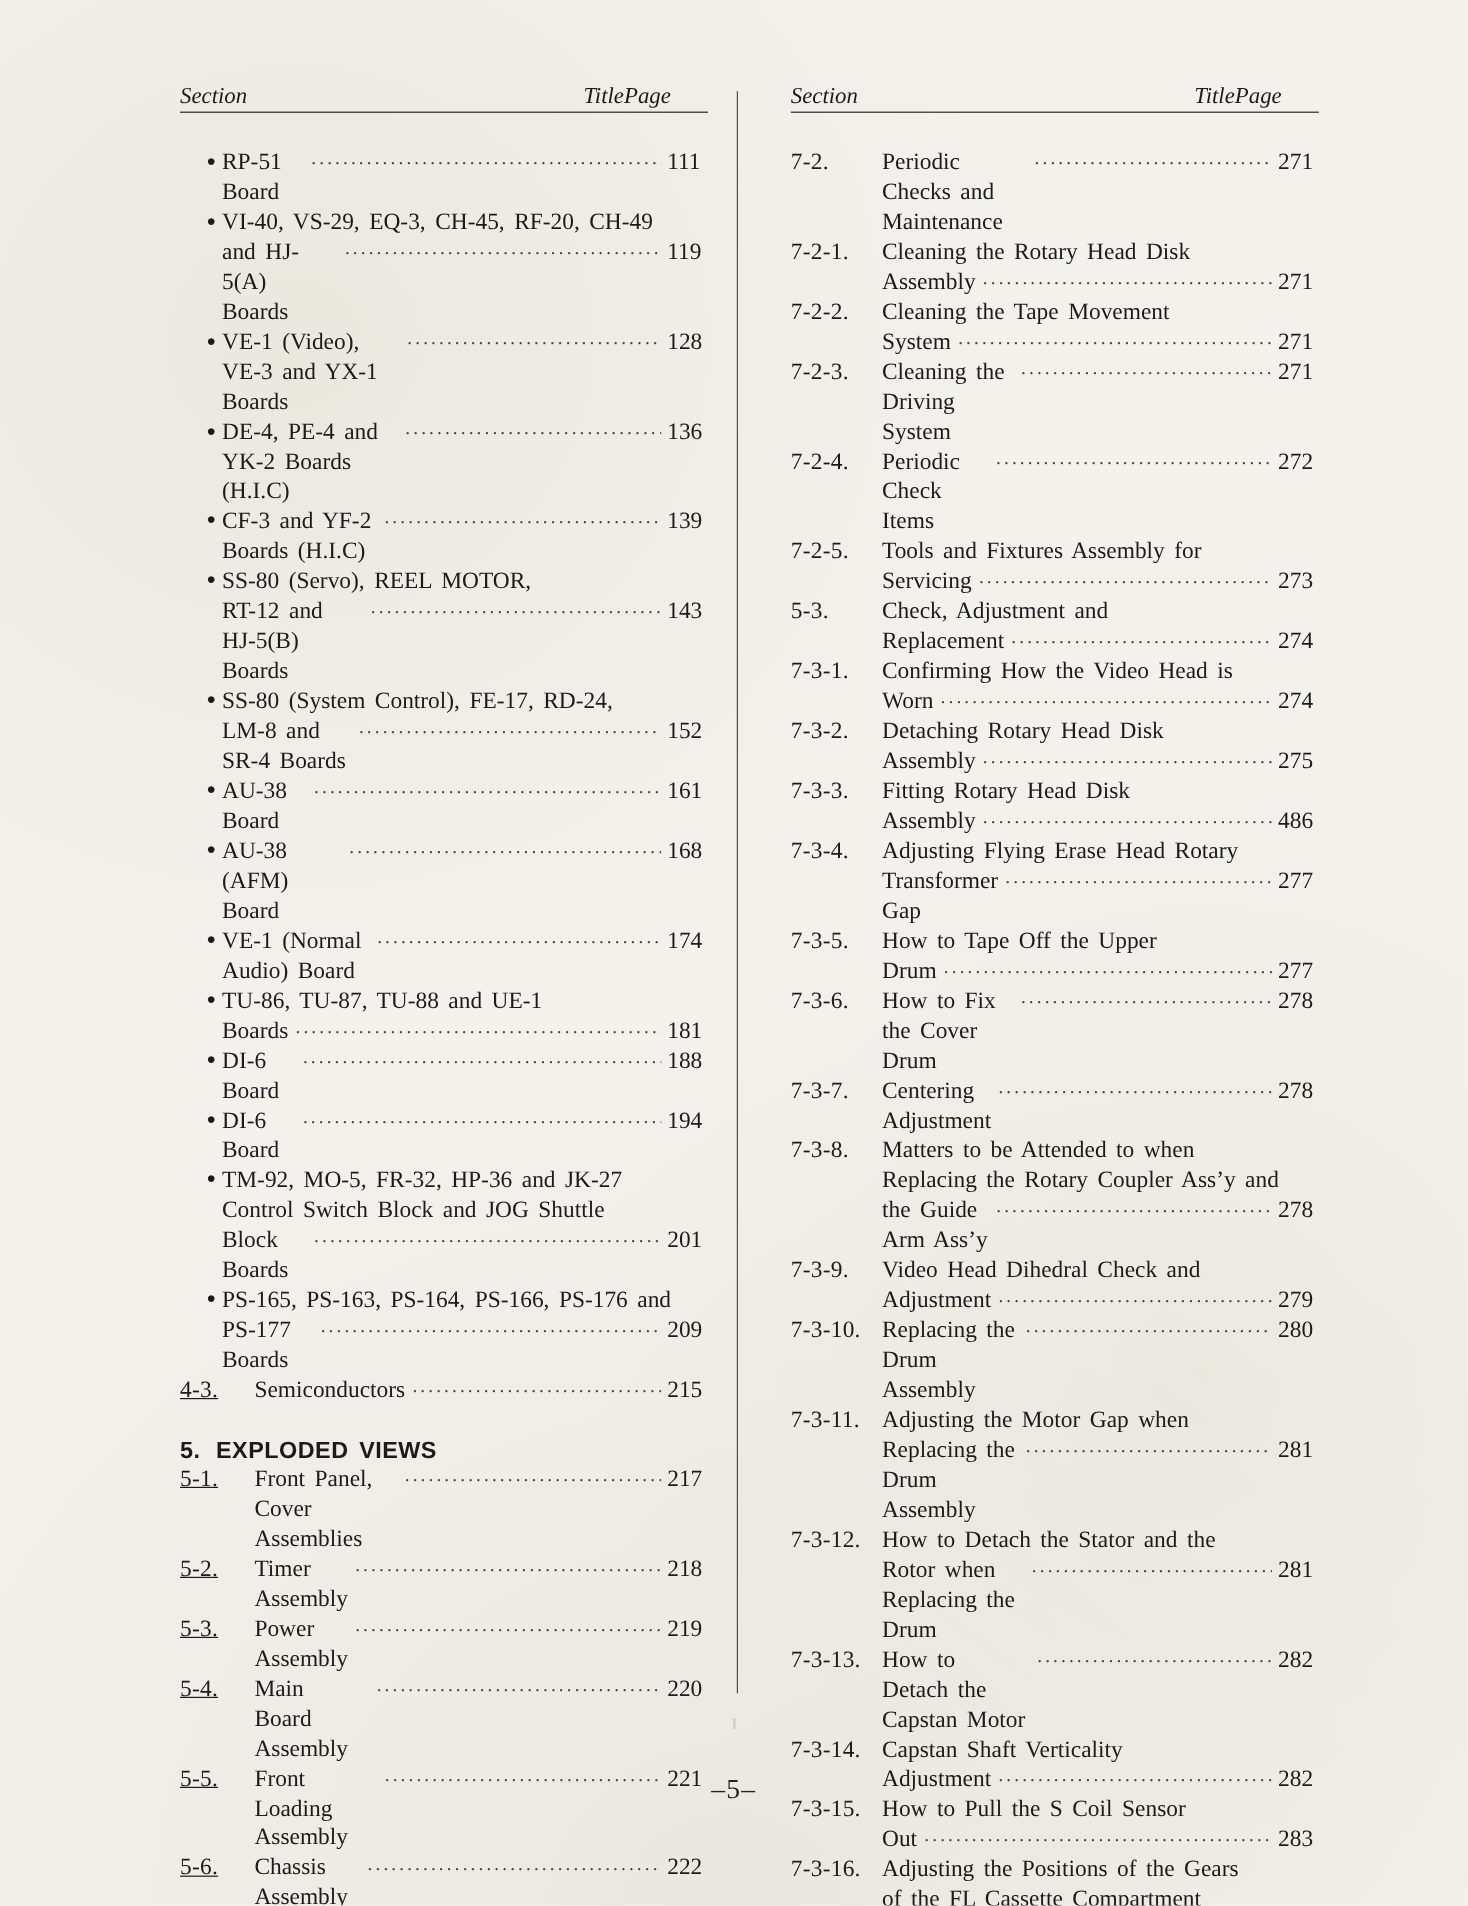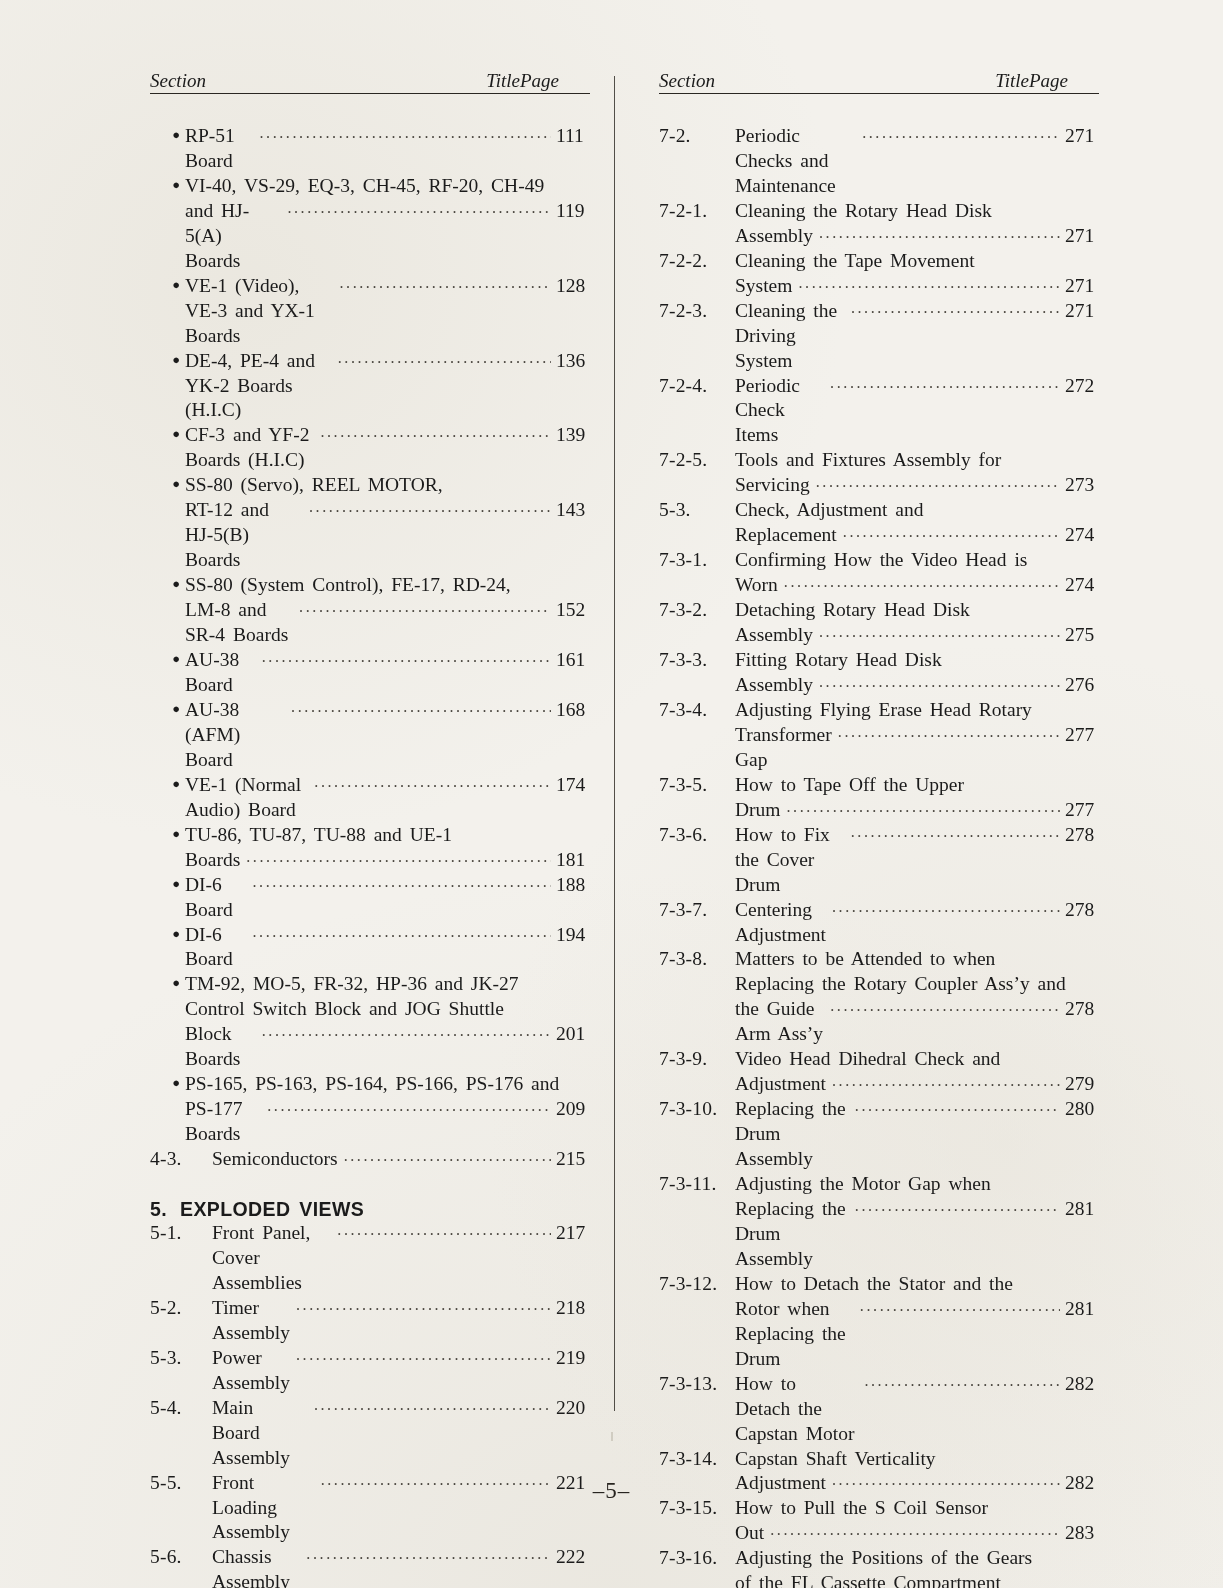--- a/index.html
+++ b/index.html
@@ -78,21 +78,21 @@
     align-items: baseline;
     font-size: 19.5px;
     line-height: 1.28;
   }
   .num {
     flex: 0 0 auto;
     white-space: nowrap;
     letter-spacing: .2px;
   }
   
-  .col-left .num  { width: 62px; }
+  .col-left .num  { width: 62px; text-decoration: underline; }
   .col-right .num { width: 76px; }
 
   .bullet {
     flex: 0 0 auto;
     width: 30px;
     text-align: right;
     padding-right: 5px;
     font-size: 13px;
     line-height: 1;
     position: relative;
@@ -439,21 +439,21 @@
             <span class="pg">275</span>
           </div>
           <div class="entry">
             <span class="num">7-3-3.</span>
             <span class="txt">Fitting  Rotary  Head  Disk</span>
           </div>
           <div class="entry cont">
             <span class="num">7-3-3.</span>
             <span class="txt">Assembly</span>
             <span class="leader">....................................................................</span>
-            <span class="pg">276</span>
+            <span class="pg">486</span>
           </div>
           <div class="entry">
             <span class="num">7-3-4.</span>
             <span class="txt">Adjusting  Flying  Erase  Head  Rotary</span>
           </div>
           <div class="entry cont">
             <span class="num">7-3-4.</span>
             <span class="txt">Transformer  Gap</span>
             <span class="leader">....................................................................</span>
             <span class="pg">277</span>

